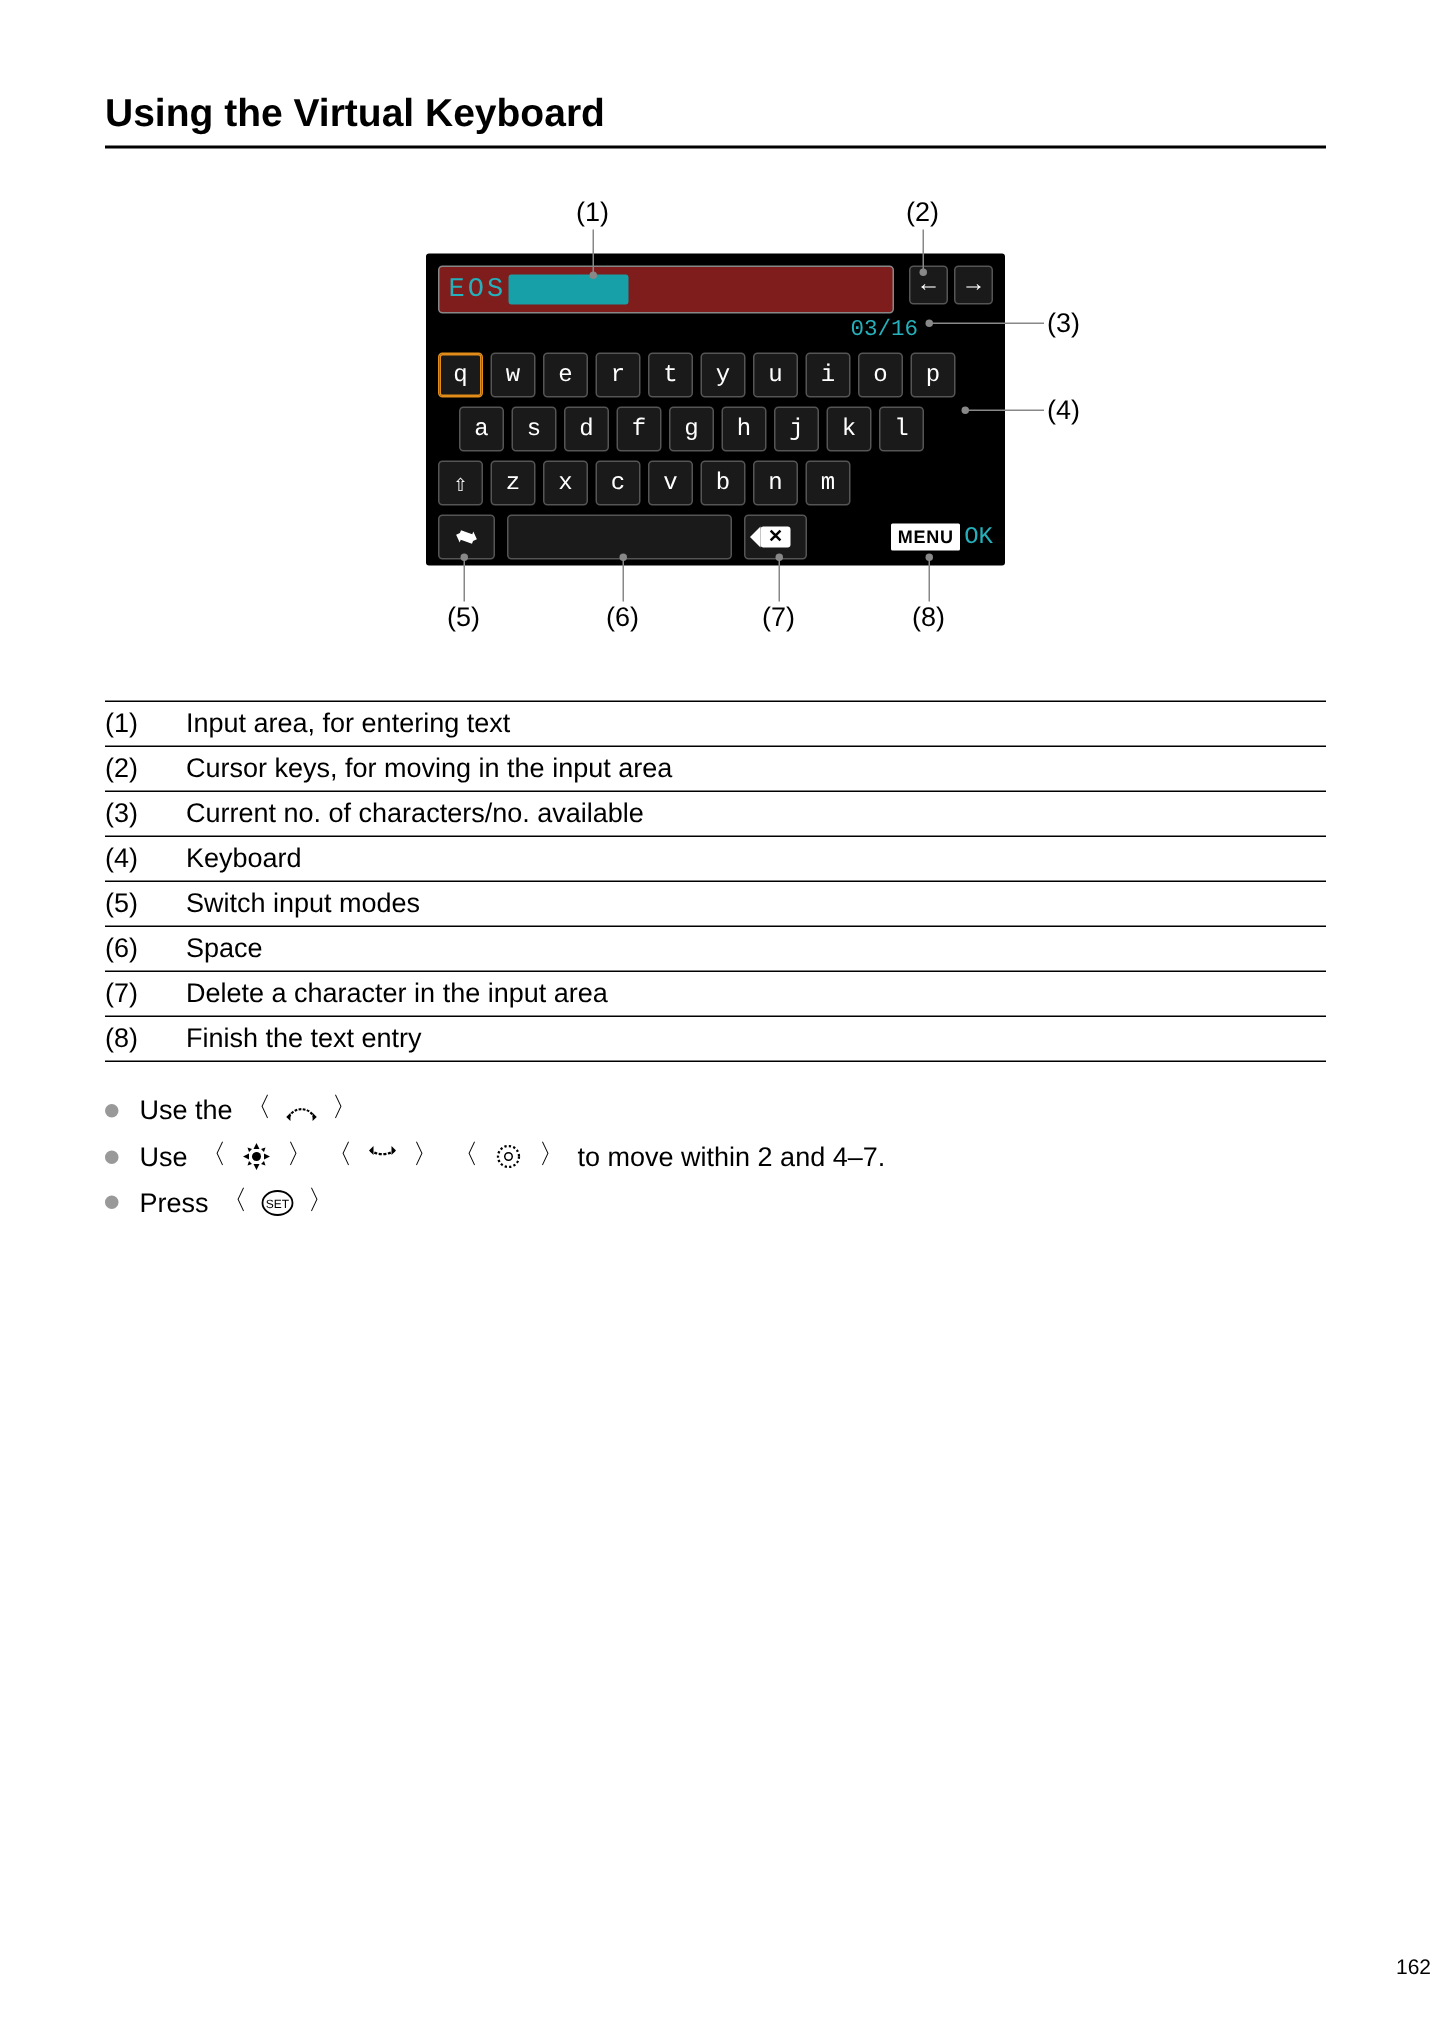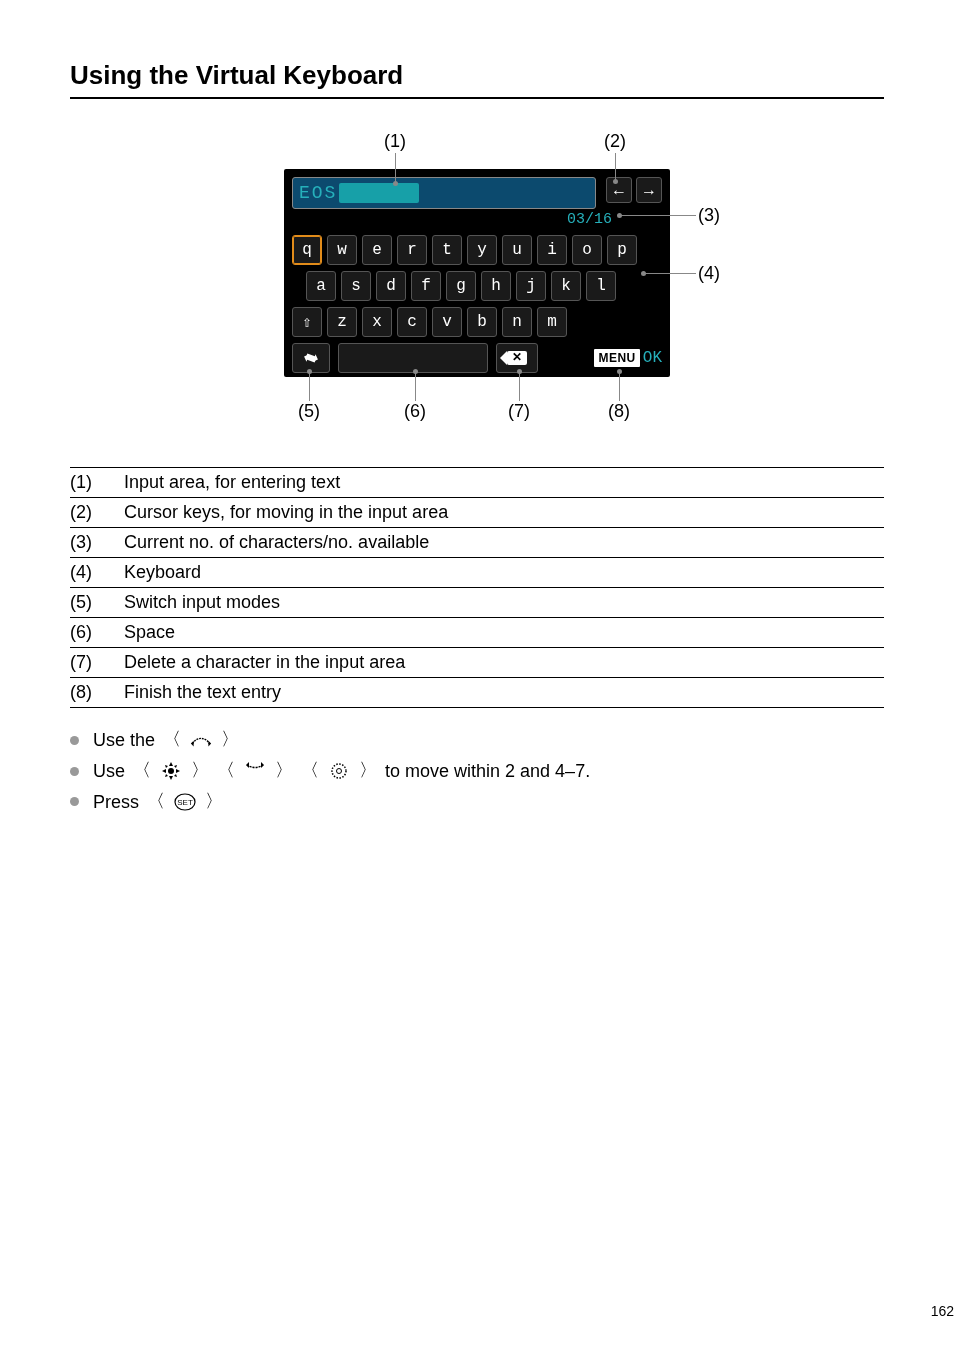--- a/index.html
+++ b/index.html
@@ -46,21 +46,21 @@
   }
   .input-box {
     flex: 1;
     height: 28px;
     border: 1px solid #888;
     border-radius: 3px;
     display: flex;
     align-items: center;
     padding: 15px 6px;
     box-sizing: border-box;
-    background: #0c4a6e;
+    background: #7f1d1d;
   }
   .input-text {
     font-family: "Courier New", monospace;
     font-size: 18px;
     color: #26b0bb;
     letter-spacing: 2px;
   }
   .cursor-block {
     width: 80px;
     height: 20px;
@@ -256,20 +256,21 @@
     flex: 0 0 auto;
     margin-right: 6px;
   }
   .angle {
     font-family: "Courier New", monospace;
   }
   .icon-s {
     display: inline-flex;
     width: 24px;
     height: 20px;
+    align-items: center;
     justify-content: center;
     vertical-align: middle;
   }
   .pagenum {
     position: absolute;
     bottom: 26px;
     left: 0;
     width: 100%;
     text-align: right;
     font-size: 14px;

